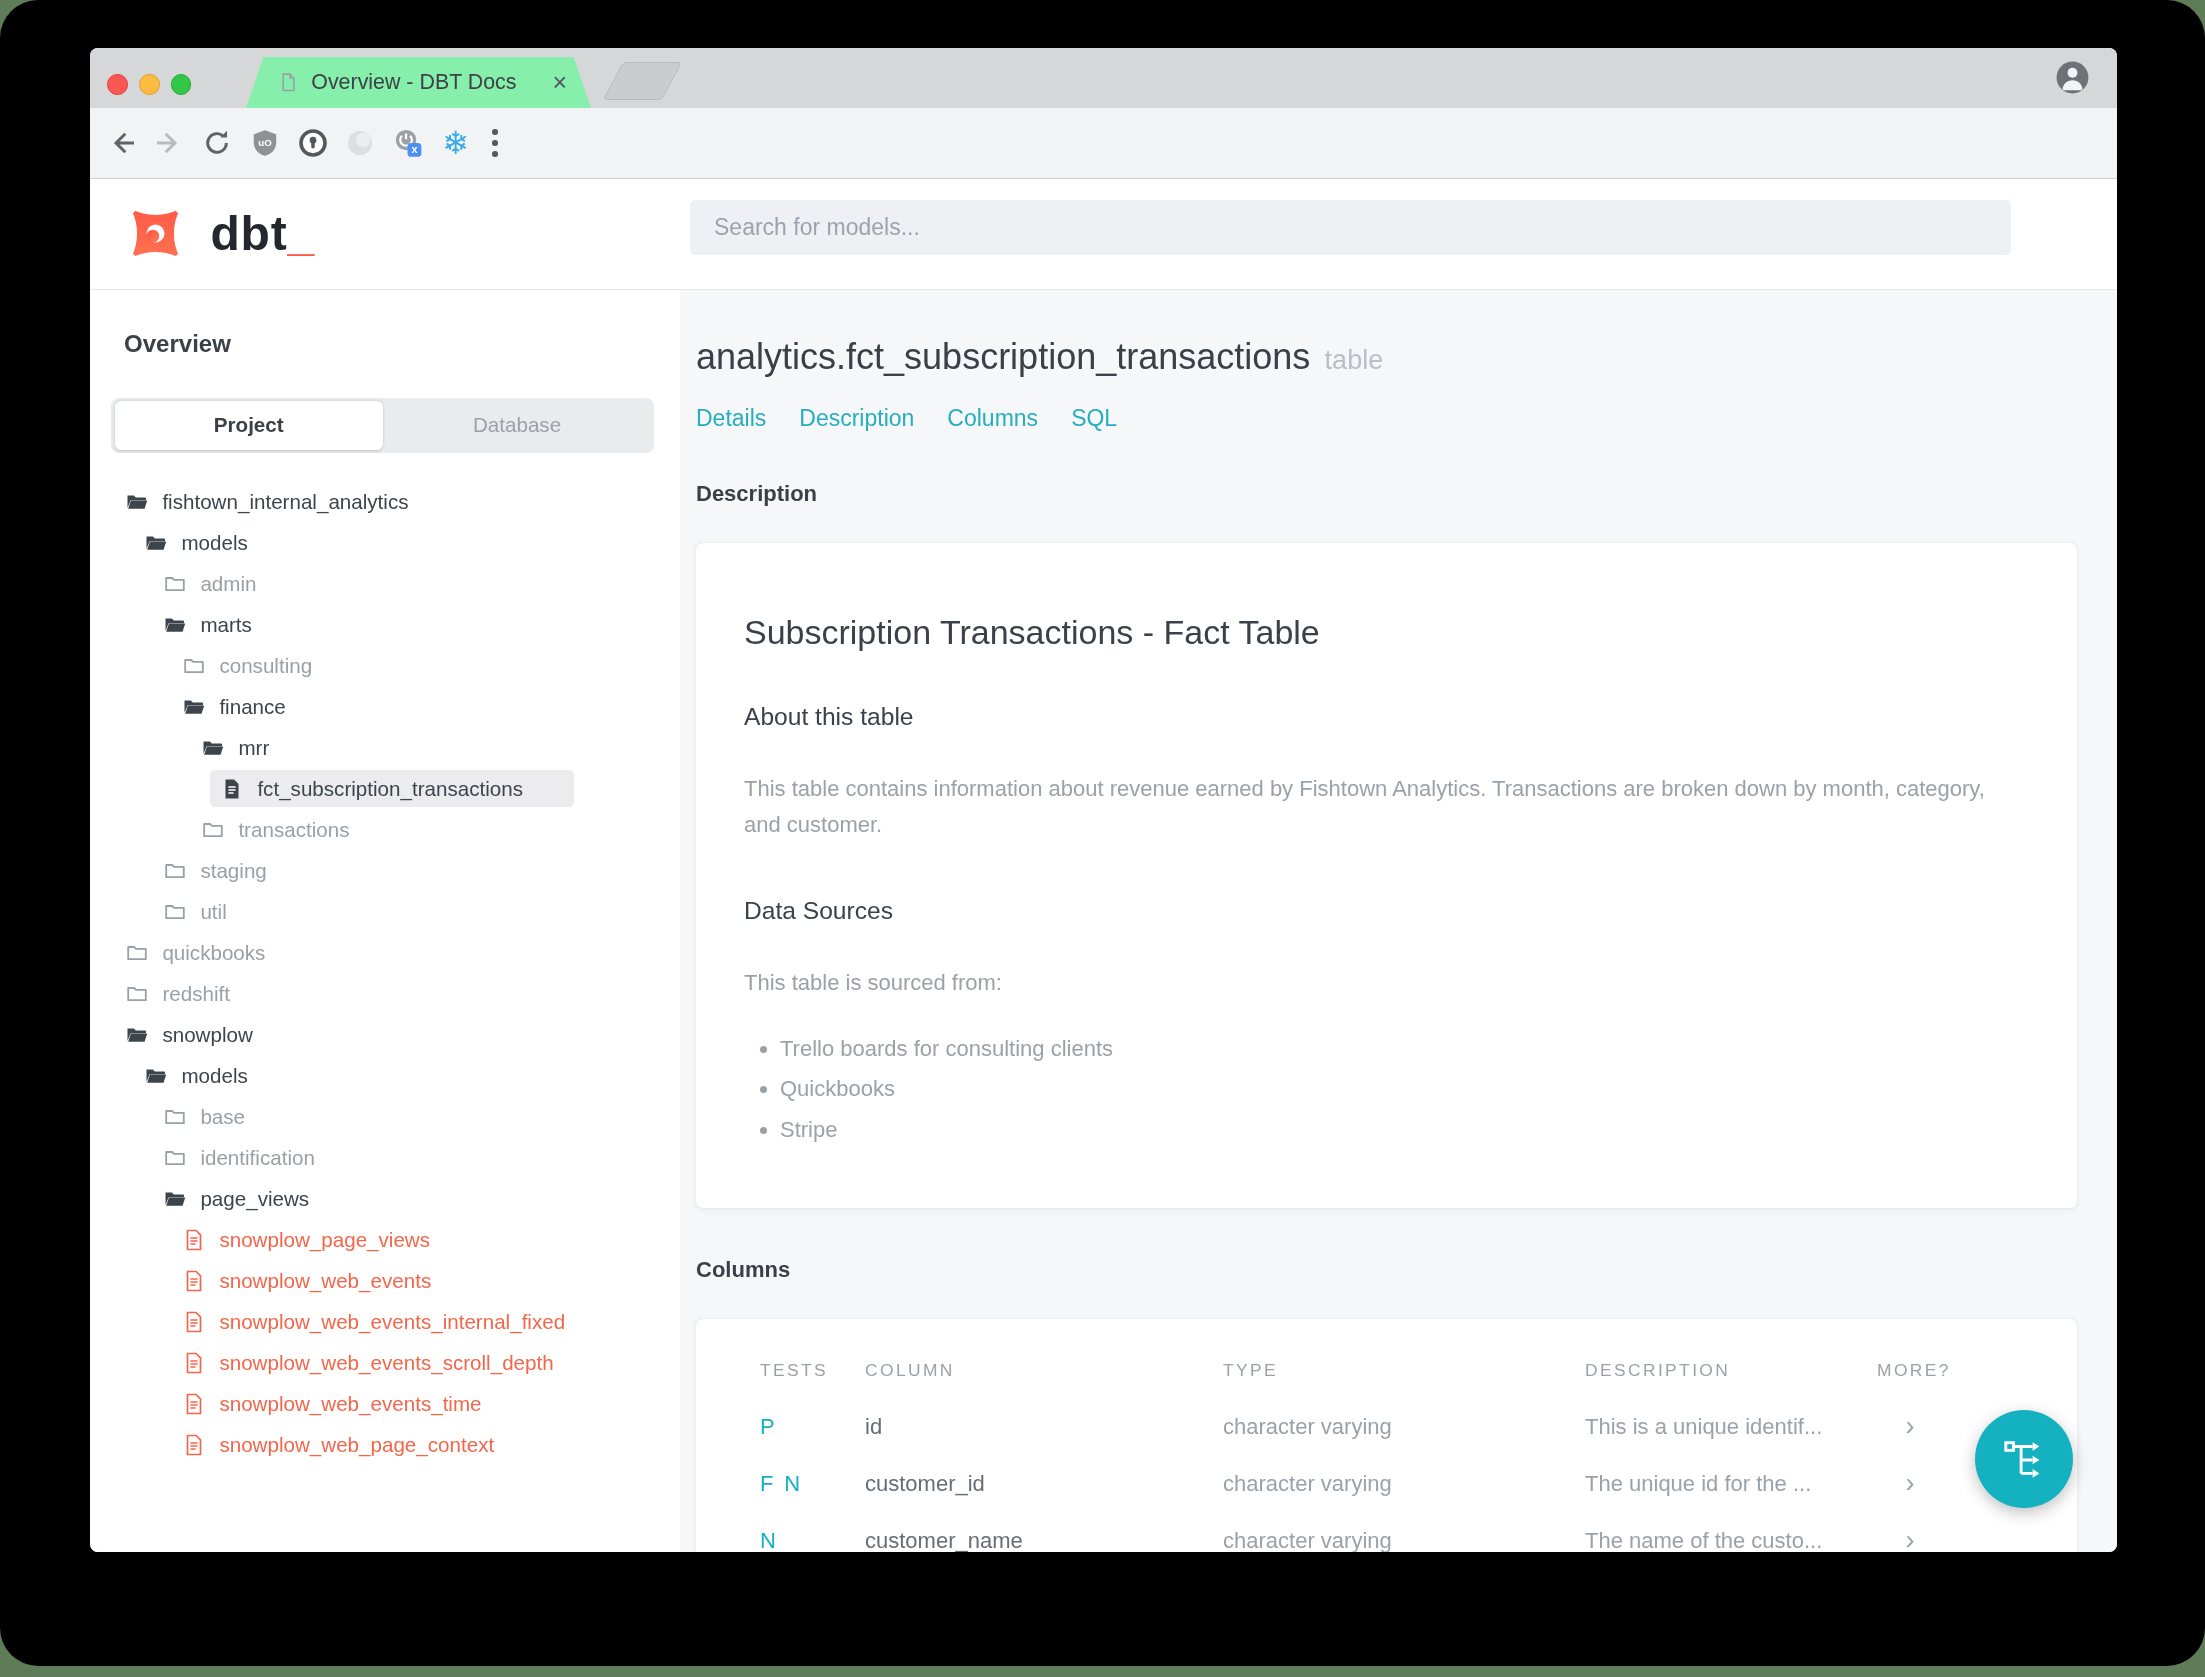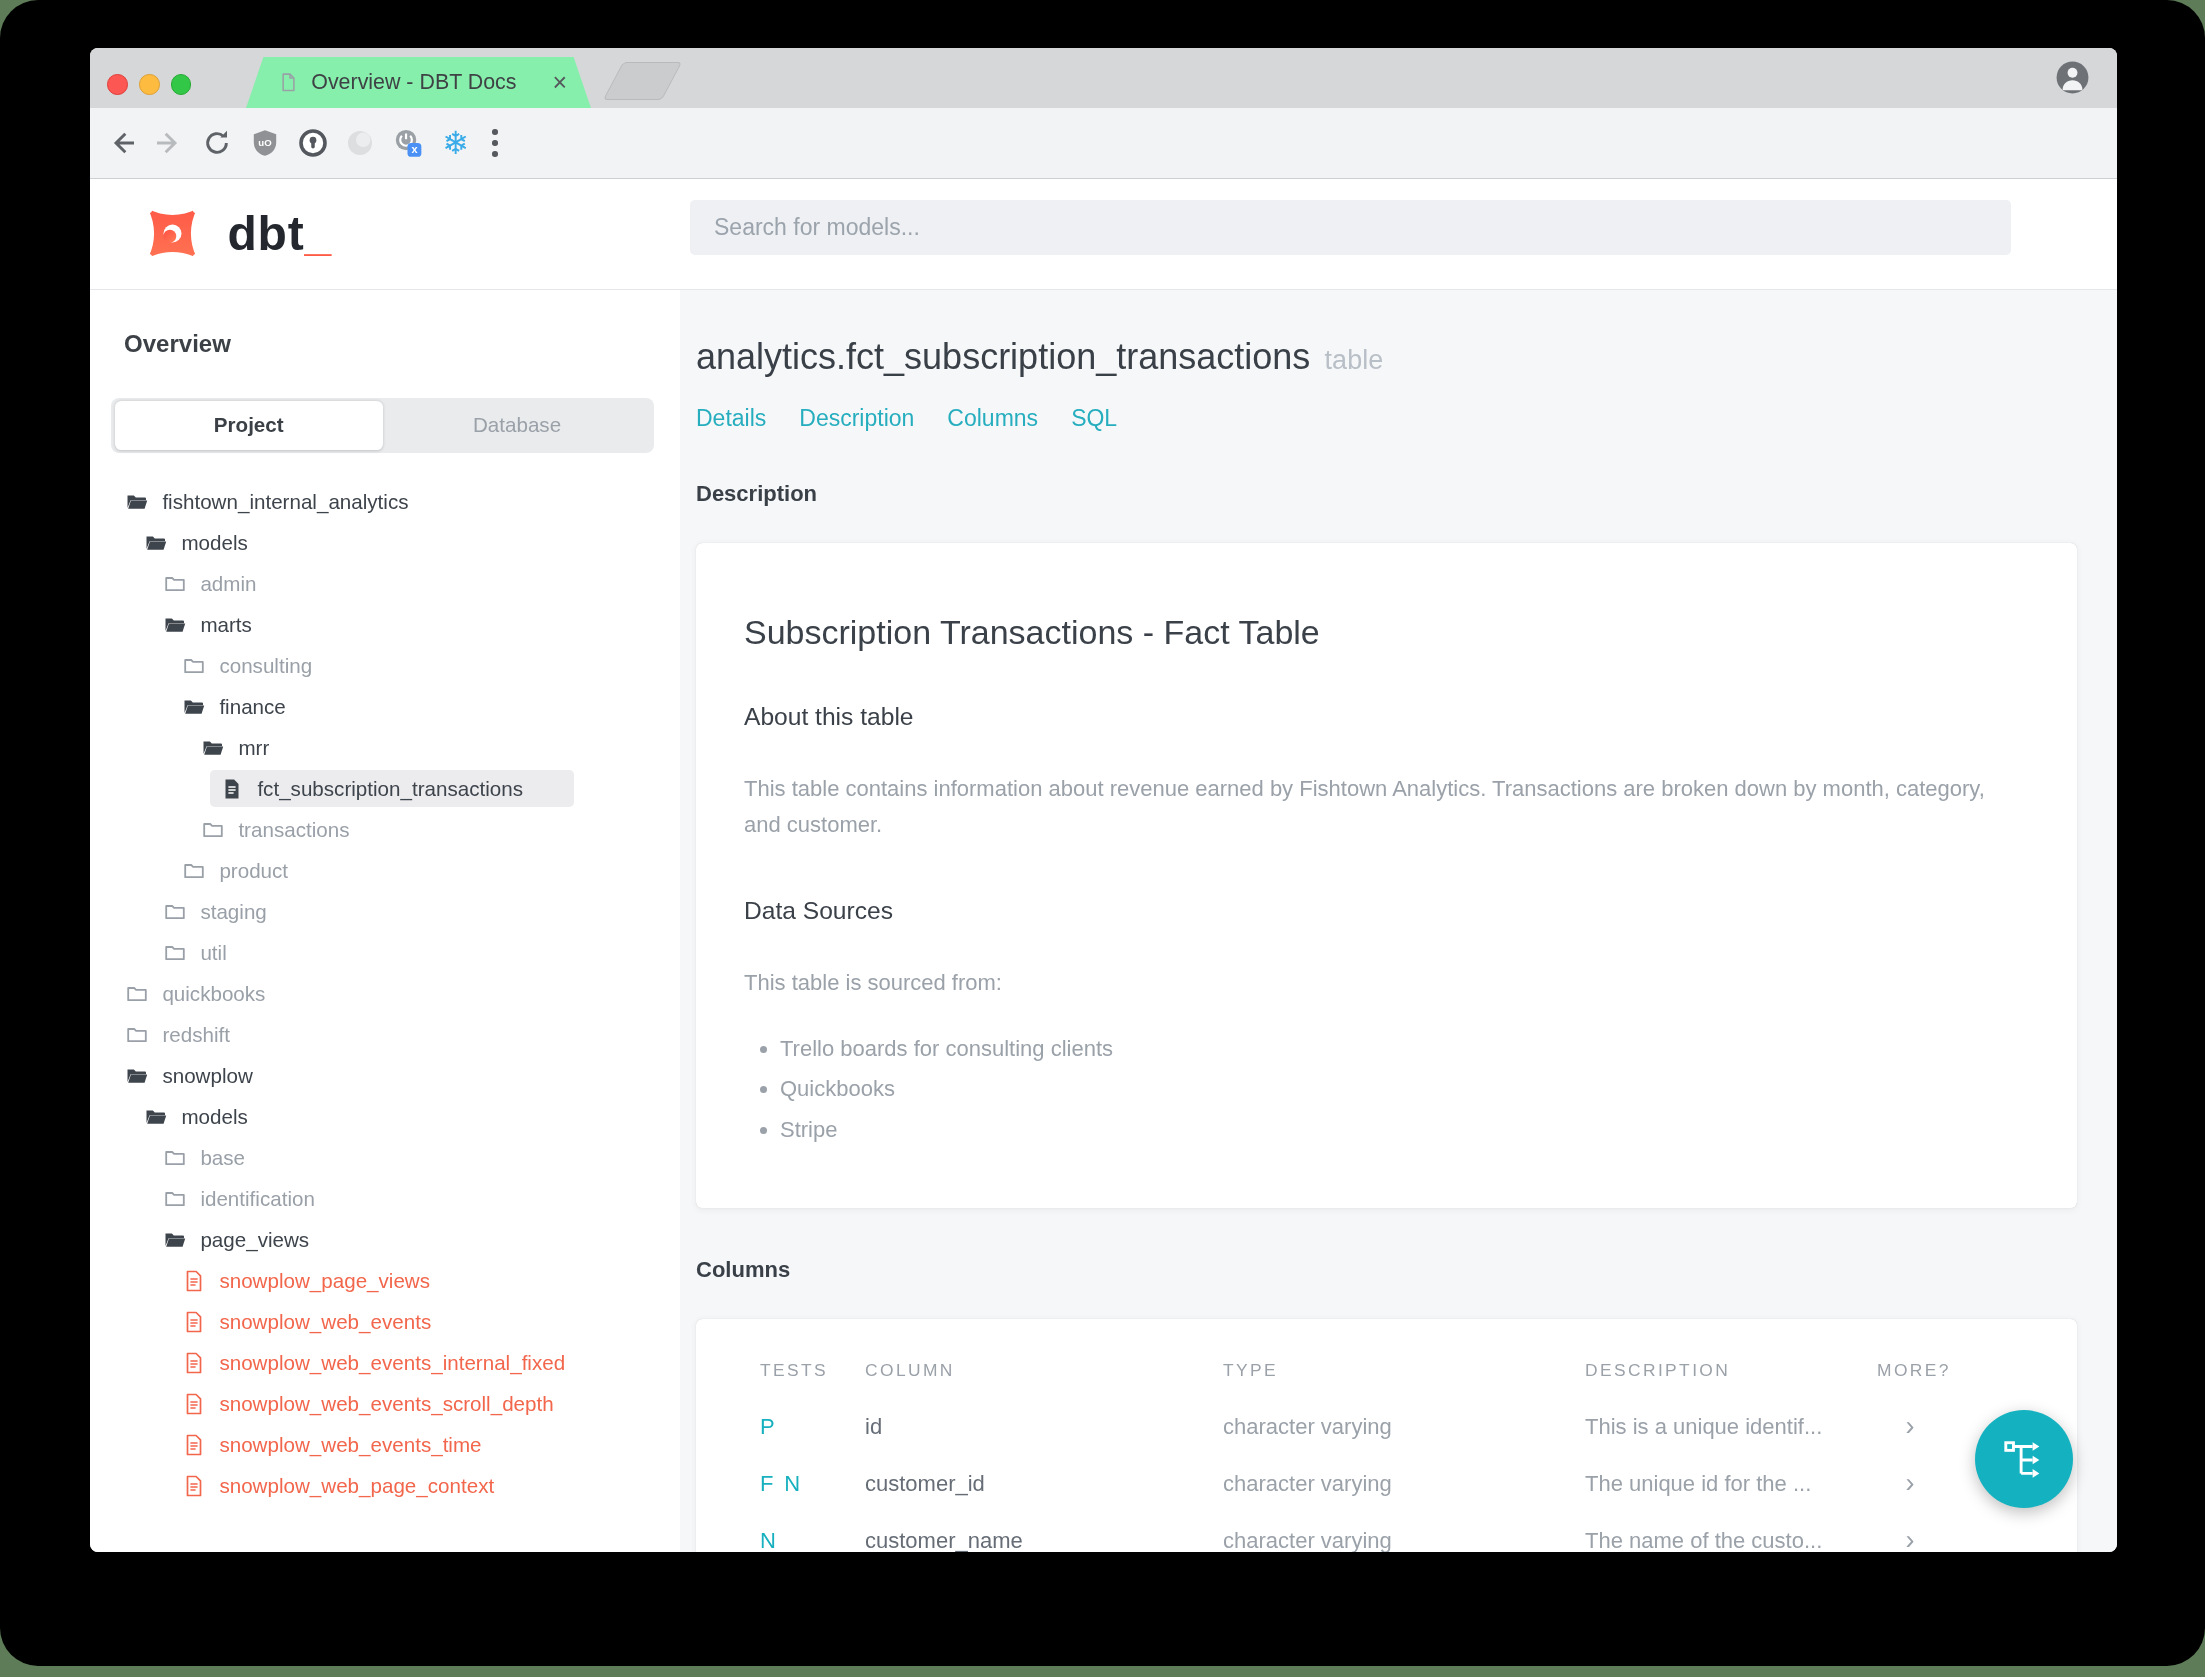--- a/index.html
+++ b/index.html
@@ -38,21 +38,21 @@
   .url-text { font-size:22px; white-space:nowrap; overflow:hidden; }
   .url-text .host { color:#1f2327; }
   .url-text .rest { color:#8b9096; }
   .ext { width:35px; height:35px; display:flex; align-items:center; justify-content:center; flex:0 0 auto; position:relative; }
   .flake { font-size:32px; color:#38abe8; line-height:1; }
   .menu-dots { display:flex; flex-direction:column; gap:5.5px; padding:0 6.3px; }
   .menu-dots i { width:5.5px; height:5.5px; border-radius:50%; background:#56595d; display:block; }
 
   
   .appheader { height:111px; background:#fff; border-bottom:0.8px solid #e4e6e9; flex:0 0 auto; position:relative; }
-  .logo-group { position:absolute; left:45px; top:17.4px; display:flex; align-items:center; gap:17.4px; }
+  .logo-group { position:absolute; left:28px; top:17.4px; display:flex; align-items:center; gap:17.4px; }
   .logo-text { font-size:48px; font-weight:700; color:#24282e; letter-spacing:0.8px; }
   .logo-underscore { color:#ff5a45; }
   .search { position:absolute; left:600px; top:20.6px; width:1321px; height:55px; background:#eef0f3;
     border:none; border-radius:4.8px; font-size:23px; color:#5a6068; padding:0 24px; outline:none;
     font-family:"Liberation Sans", sans-serif; }
   .search::placeholder { color:#9ba3ac; }
 
   
   .appbody { flex:1; display:flex; overflow:hidden; position:relative; }
 
@@ -323,28 +323,20 @@
             </span>
           </div>
           <div class="tree-row muted" style="padding-left: 80px;">
             <span class="tree-pill">
               <svg class="ticon" viewBox="0 0 30 30" width="24" height="24">
                 <use href="#i-folder-closed"></use>
               </svg>
               <span class="tree-label">transactions</span>
             </span>
           </div>
-          <div class="tree-row muted" style="padding-left: 61px;">
-            <span class="tree-pill">
-              <svg class="ticon" viewBox="0 0 30 30" width="24" height="24">
-                <use href="#i-folder-closed"></use>
-              </svg>
-              <span class="tree-label">product</span>
-            </span>
-          </div>
           <div class="tree-row muted" style="padding-left: 42px;">
             <span class="tree-pill">
               <svg class="ticon" viewBox="0 0 30 30" width="24" height="24">
                 <use href="#i-folder-closed"></use>
               </svg>
               <span class="tree-label">staging</span>
             </span>
           </div>
           <div class="tree-row muted" style="padding-left: 42px;">
             <span class="tree-pill">

